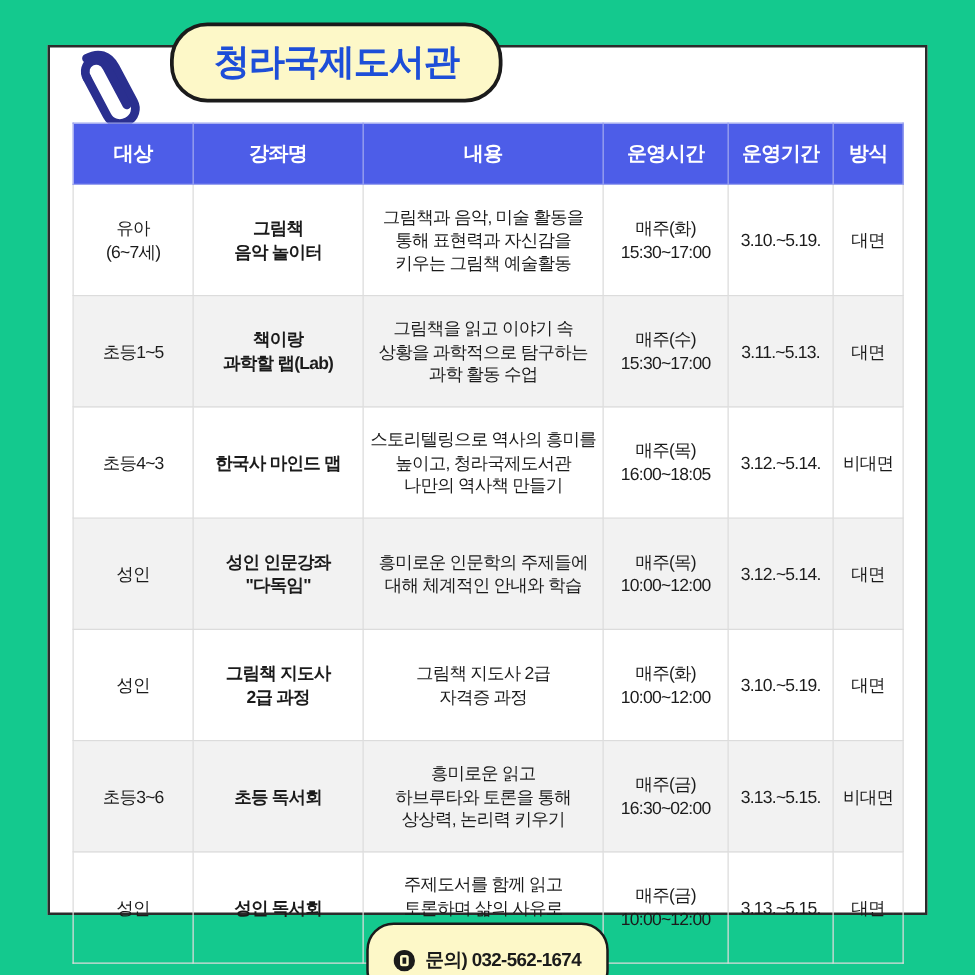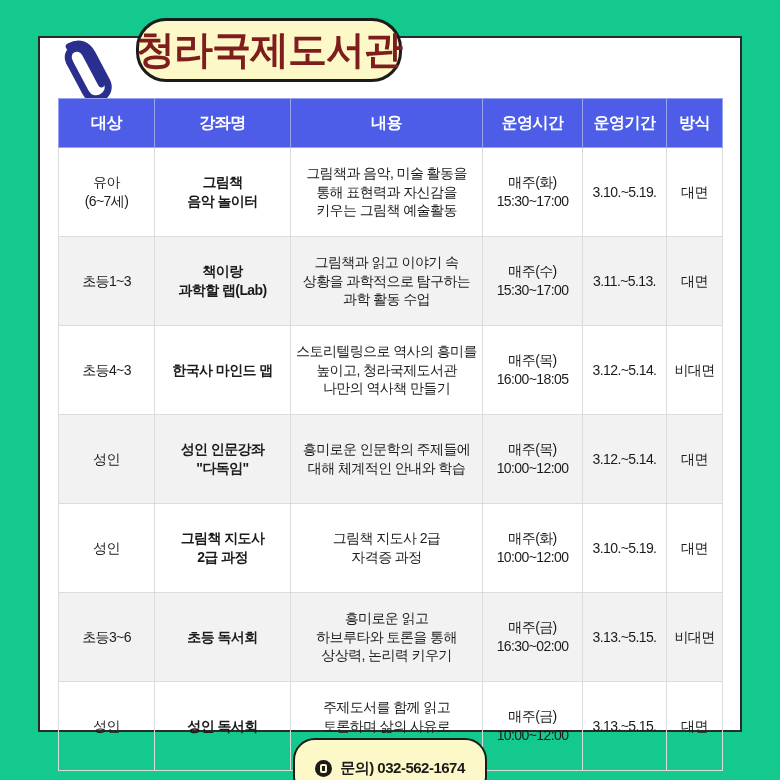--- a/index.html
+++ b/index.html
@@ -34,23 +34,23 @@
     width: 260px;
     height: 58px;
     background: #fdf8c8;
     border: 3px solid #1b1b1b;
     border-radius: 30px;
     display: flex;
     align-items: center;
     justify-content: center;
   }
   .title-text {
-    font-size: 39px;
+    font-size: 29px;
     font-weight: bold;
-    color: #7f1d1d;
+    color: #1d4ed8;
     letter-spacing: -1px;
     white-space: nowrap;
   }
   
   .clip {
     position: absolute;
     left: 58px;
     top: 12px;
     width: 70px;
     height: 76px;
@@ -239,32 +239,32 @@
             </td>
             <td>
               <div class="cell-lines">
                 <span>대면</span>
               </div>
             </td>
           </tr>
           <tr class="alt">
             <td>
               <div class="cell-lines">
-                <span>초등1~3</span>
+                <span>초등1~5</span>
               </div>
             </td>
             <td class="course">
               <div class="cell-lines">
                 <span>책이랑</span>
                 <span>과학할 랩(Lab)</span>
               </div>
             </td>
             <td class="detail">
               <div class="cell-lines">
-                <span>그림책과 읽고 이야기 속</span>
+                <span>그림책을 읽고 이야기 속</span>
                 <span>상황을 과학적으로 탐구하는</span>
                 <span>과학 활동 수업</span>
               </div>
             </td>
             <td>
               <div class="cell-lines">
                 <span>매주(수)</span>
                 <span>15:30~17:00</span>
               </div>
             </td>

